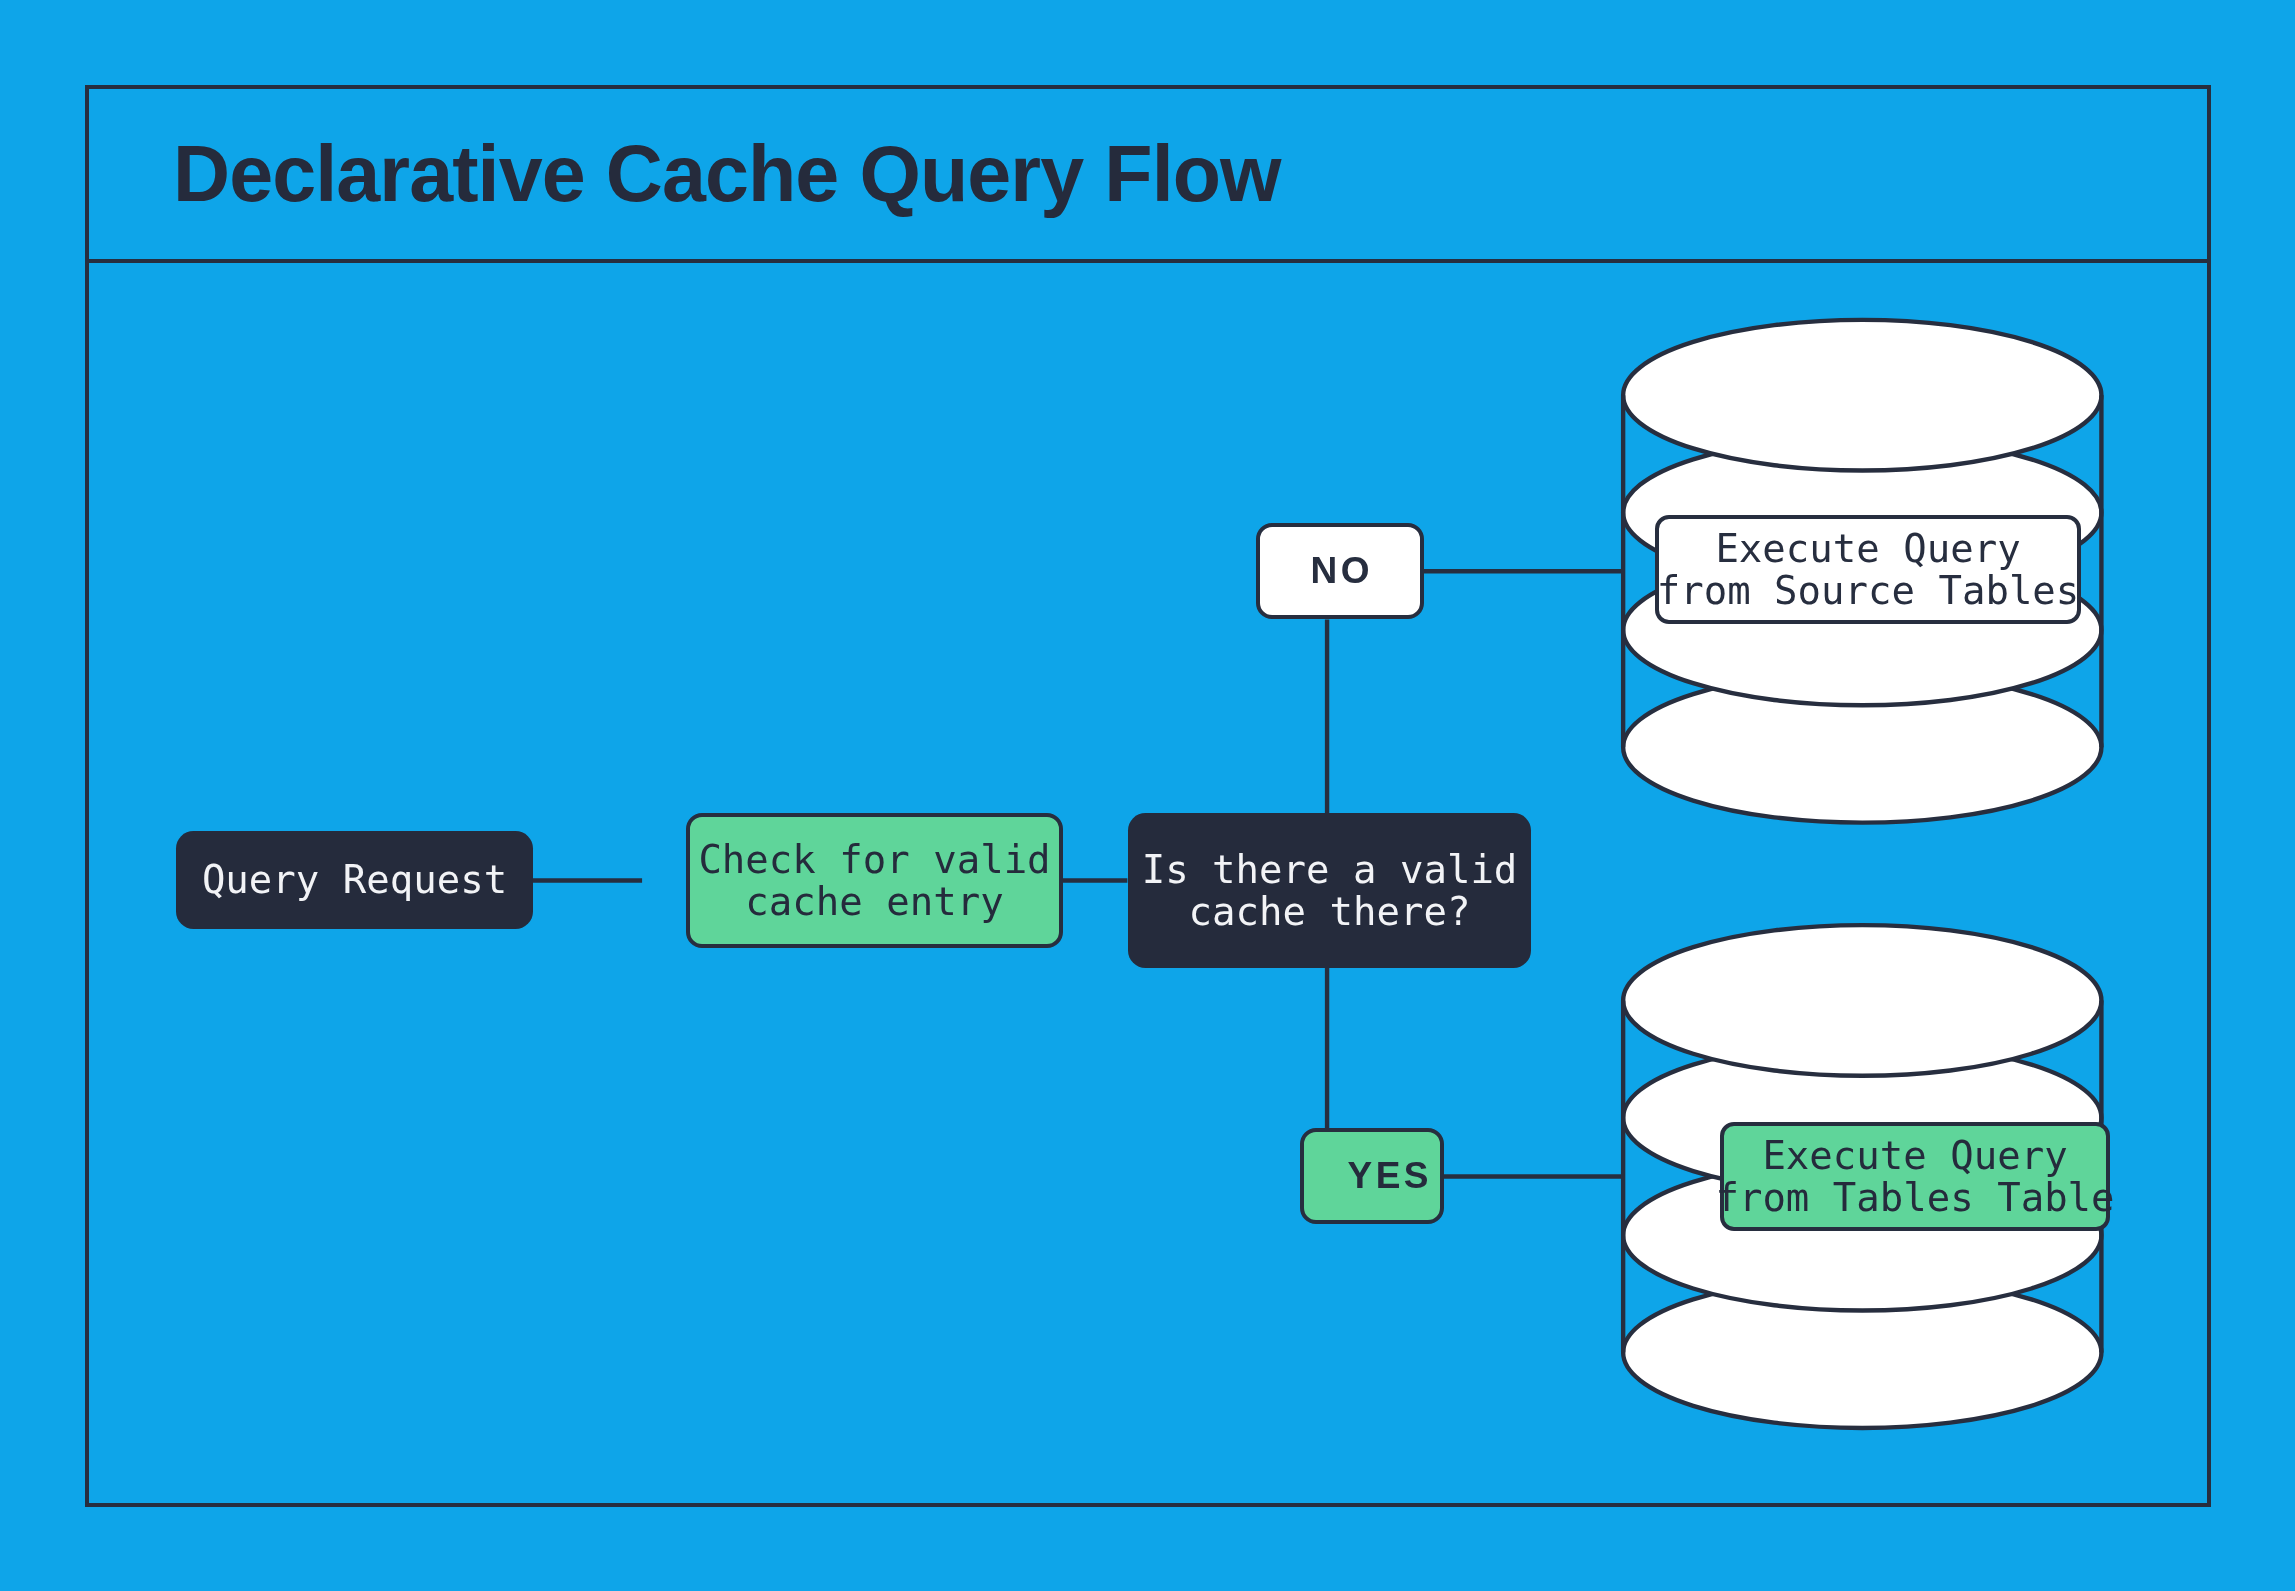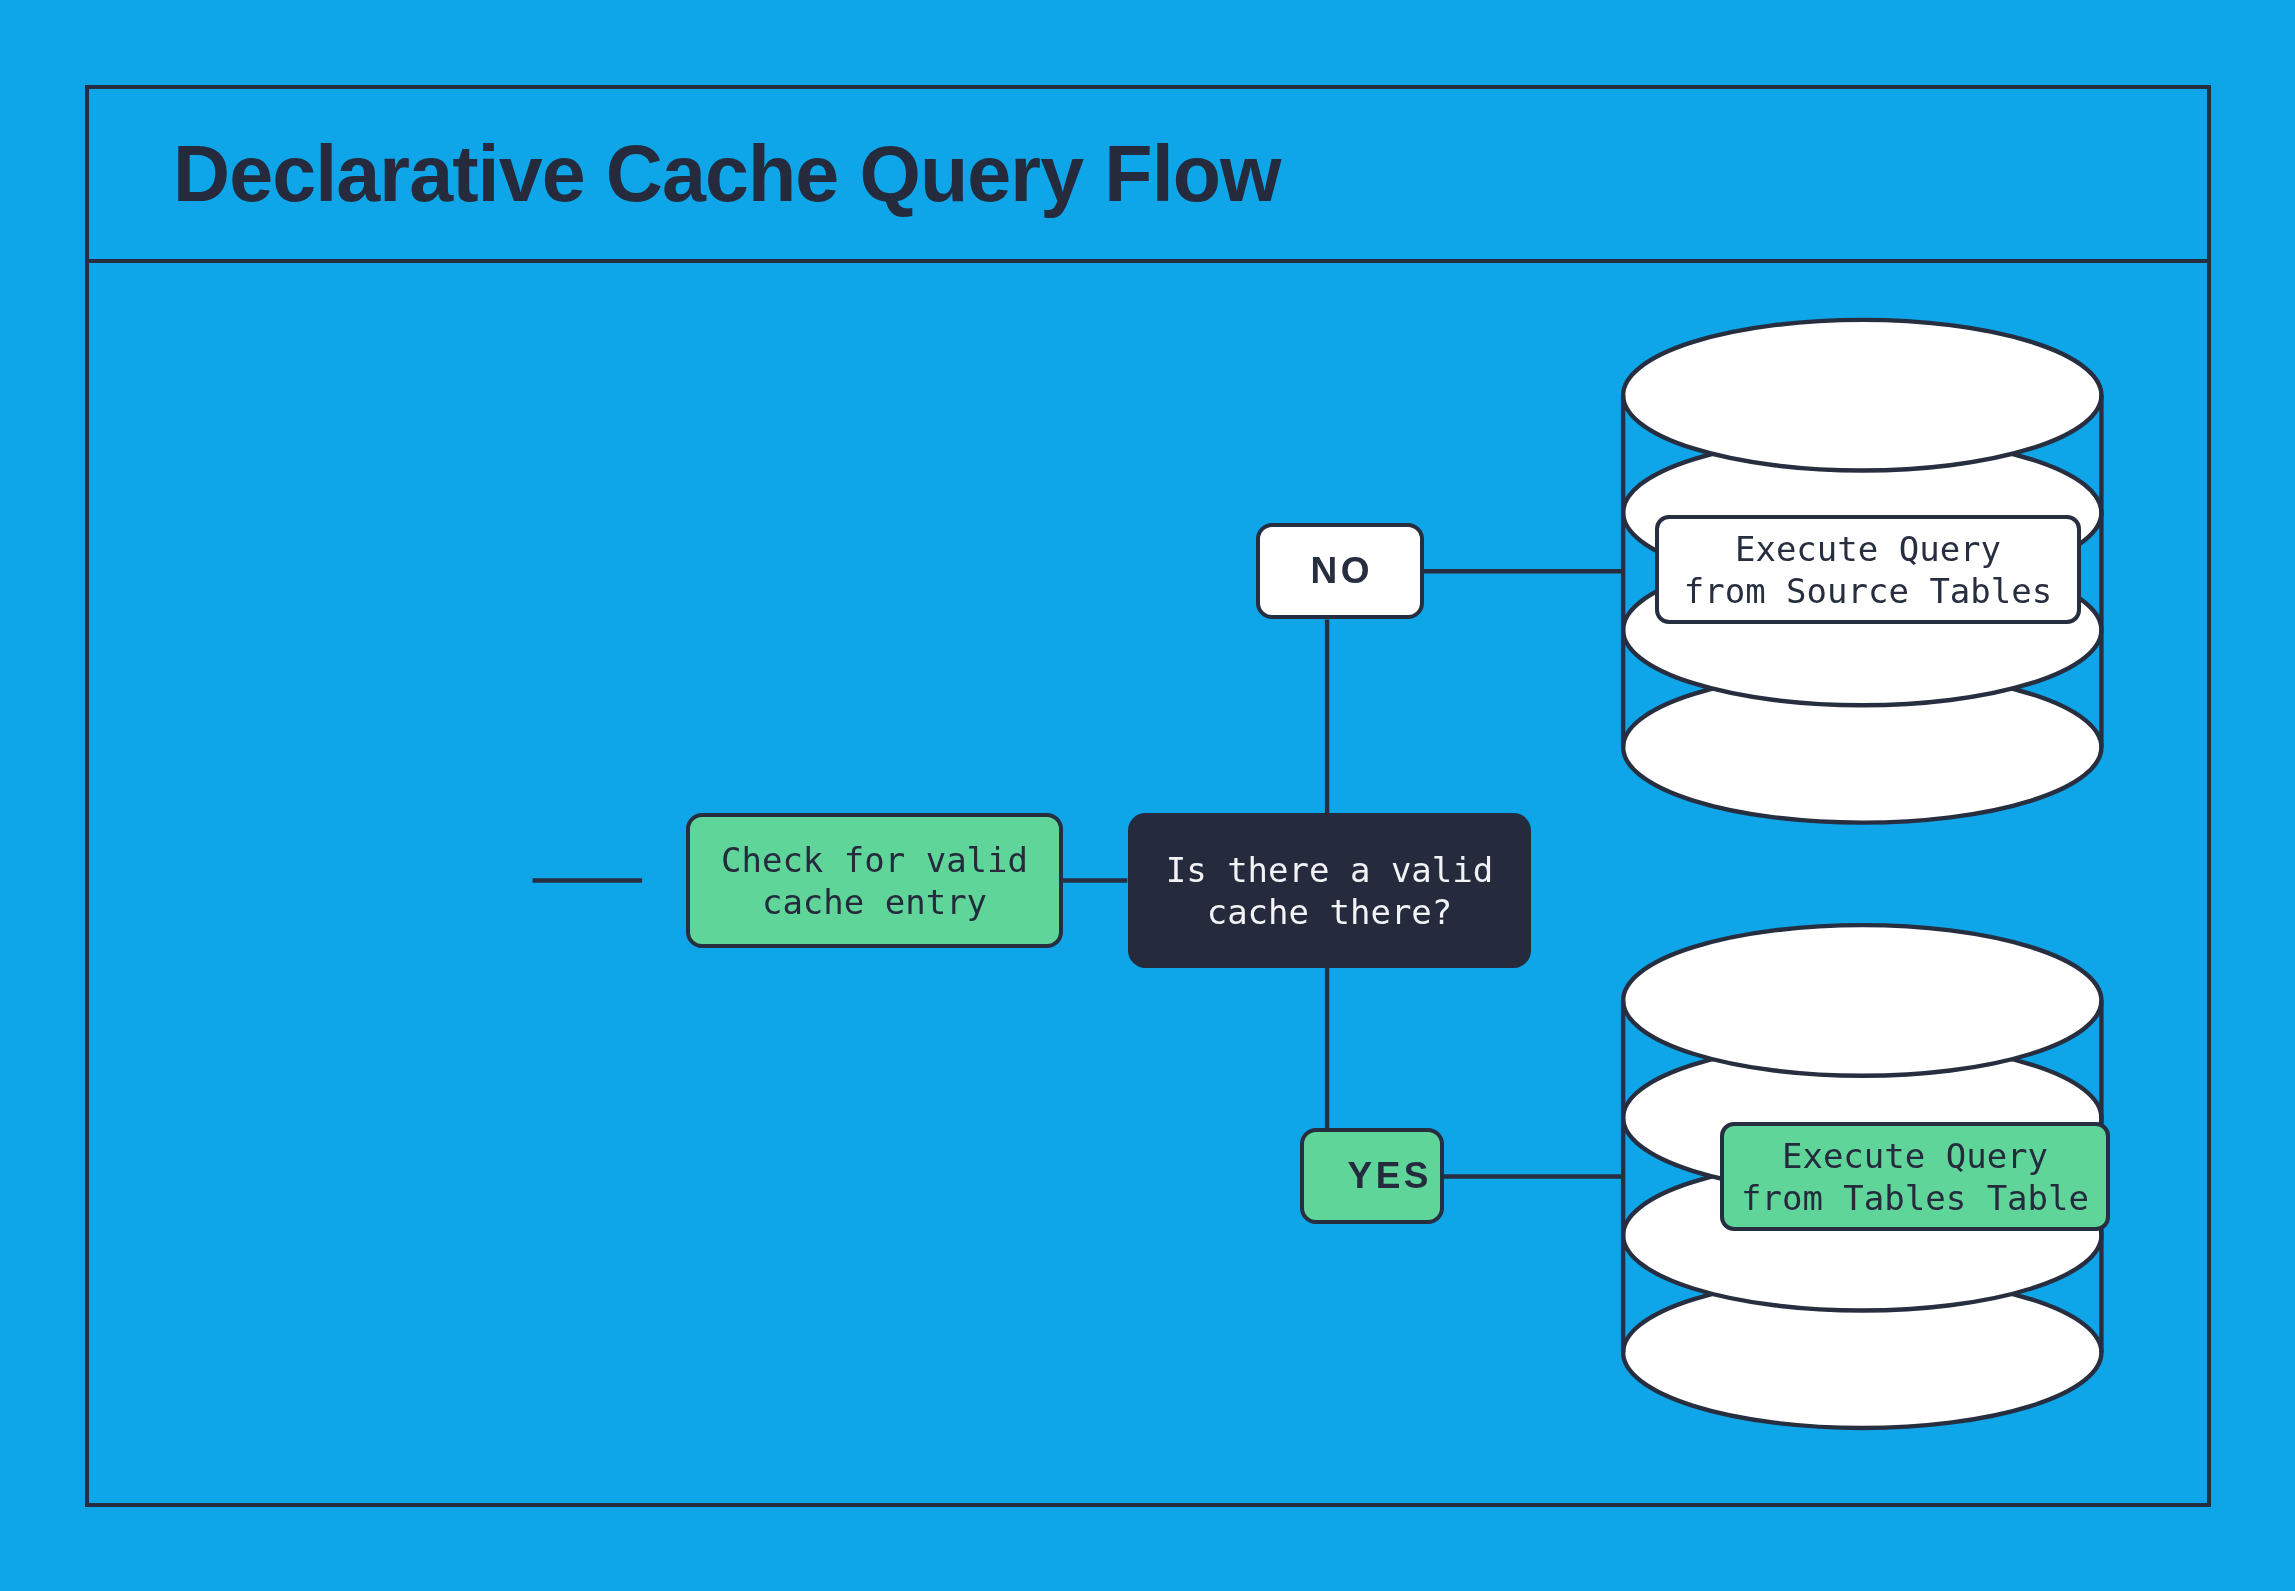--- a/index.html
+++ b/index.html
@@ -43,21 +43,21 @@
   }
   .node {
     position: absolute;
     box-sizing: border-box;
     display: flex;
     flex-direction: column;
     align-items: center;
     justify-content: center;
     text-align: center;
     font-family: "DejaVu Sans Mono", monospace;
-    font-size: 34px;
+    font-size: 39px;
     line-height: 42px;
     white-space: nowrap;
     z-index: 2;
   }
   .dark-node   { background: #252b3c; color: #f2f3f6; border-radius: 17.5px; }
   .green-node  { background: #5fd59a; color: #252b3c; border: 4.4px solid #272e3f; border-radius: 16px; margin-left: 44px; }
   .white-node  { background: #ffffff; color: #272e3f; border: 4.4px solid #272e3f; border-radius: 16px; }
   .tag-node {
     font-family: "Liberation Sans", sans-serif;
     font-size: 37px;
@@ -105,20 +105,23 @@
       <line x1="1853" y1="1142" x2="1853" y2="1544"></line>
       <line x1="2399" y1="1142" x2="2399" y2="1544"></line>
     </g>
   </svg>
 
   <div class="frame"></div>
   <div class="titlebar">
     <span class="title-text">Declarative Cache Query Flow</span>
   </div>
 
+  <div class="node dark-node n-query">
+    <span>Query Request</span>
+  </div>
 
   <div class="node green-node n-check">
     <span>Check for valid</span>
     <span>cache entry</span>
   </div>
 
   <div class="node dark-node n-decide">
     <span>Is there a valid</span>
     <span>cache there?</span>
   </div>

